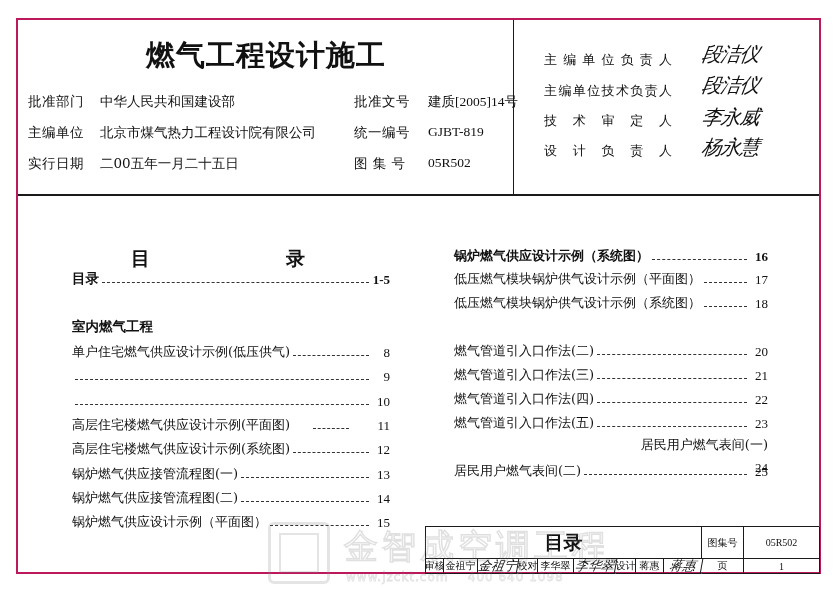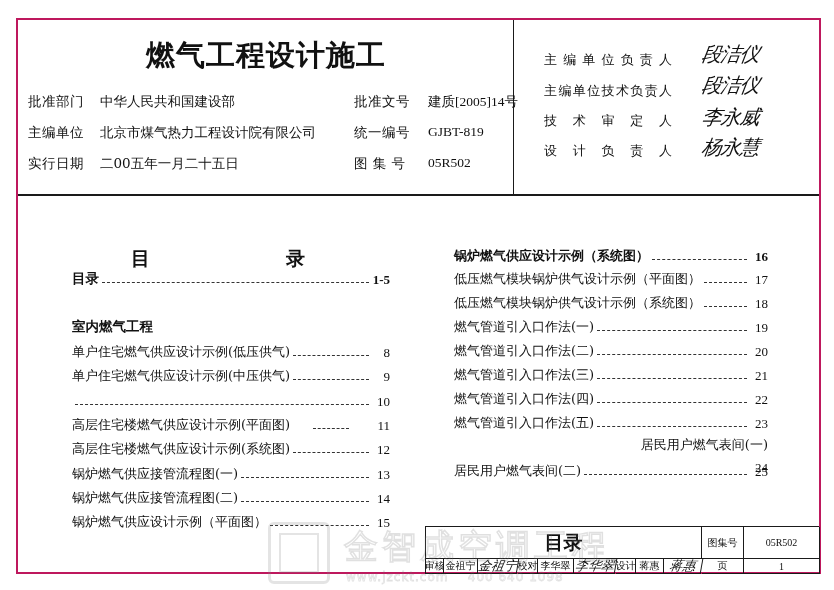--- a/index.html
+++ b/index.html
@@ -106,21 +106,20 @@
   <div class="toc-item bold section" style="left:54px; top:296px; width:318px;">
     <span class="t">室内燃气工程</span>
       <span class="p"></span>
   </div>
   <div class="toc-item" style="left:54px; top:321px; width:318px;">
     <span class="t">单户住宅燃气供应设计示例(低压供气)</span>
       <span class="dots"></span>
       <span class="p">8</span>
   </div>
   <div class="toc-item" style="left:54px; top:345px; width:318px;">
-    <span class="t">单户住宅燃气供应设计示例(中压供气)</span>
       <span class="dots"></span>
       <span class="p">9</span>
   </div>
   <div class="toc-item" style="left:54px; top:370px; width:318px;">
       <span class="dots"></span>
       <span class="p">10</span>
   </div>
   <div class="toc-item" style="left:54px; top:394px; width:318px;gap:20px;">
     <span class="t">高层住宅楼燃气供应设计示例(平面图)</span>
       <span class="dots"></span>
@@ -154,25 +153,20 @@
   </div>
   <div class="toc-item" style="left:436px; top:248px; width:314px;">
     <span class="t">低压燃气模块锅炉供气设计示例（平面图）</span>
       <span class="dots"></span>
       <span class="p">17</span>
   </div>
   <div class="toc-item" style="left:436px; top:272px; width:314px;">
     <span class="t">低压燃气模块锅炉供气设计示例（系统图）</span>
       <span class="dots"></span>
       <span class="p">18</span>
-  </div>
-  <div class="toc-item" style="left:436px; top:296px; width:314px;">
-    <span class="t">燃气管道引入口作法(一)</span>
-      <span class="dots"></span>
-      <span class="p">19</span>
   </div>
   <div class="toc-item" style="left:436px; top:320px; width:314px;">
     <span class="t">燃气管道引入口作法(二)</span>
       <span class="dots"></span>
       <span class="p">20</span>
   </div>
   <div class="toc-item" style="left:436px; top:344px; width:314px;">
     <span class="t">燃气管道引入口作法(三)</span>
       <span class="dots"></span>
       <span class="p">21</span>

